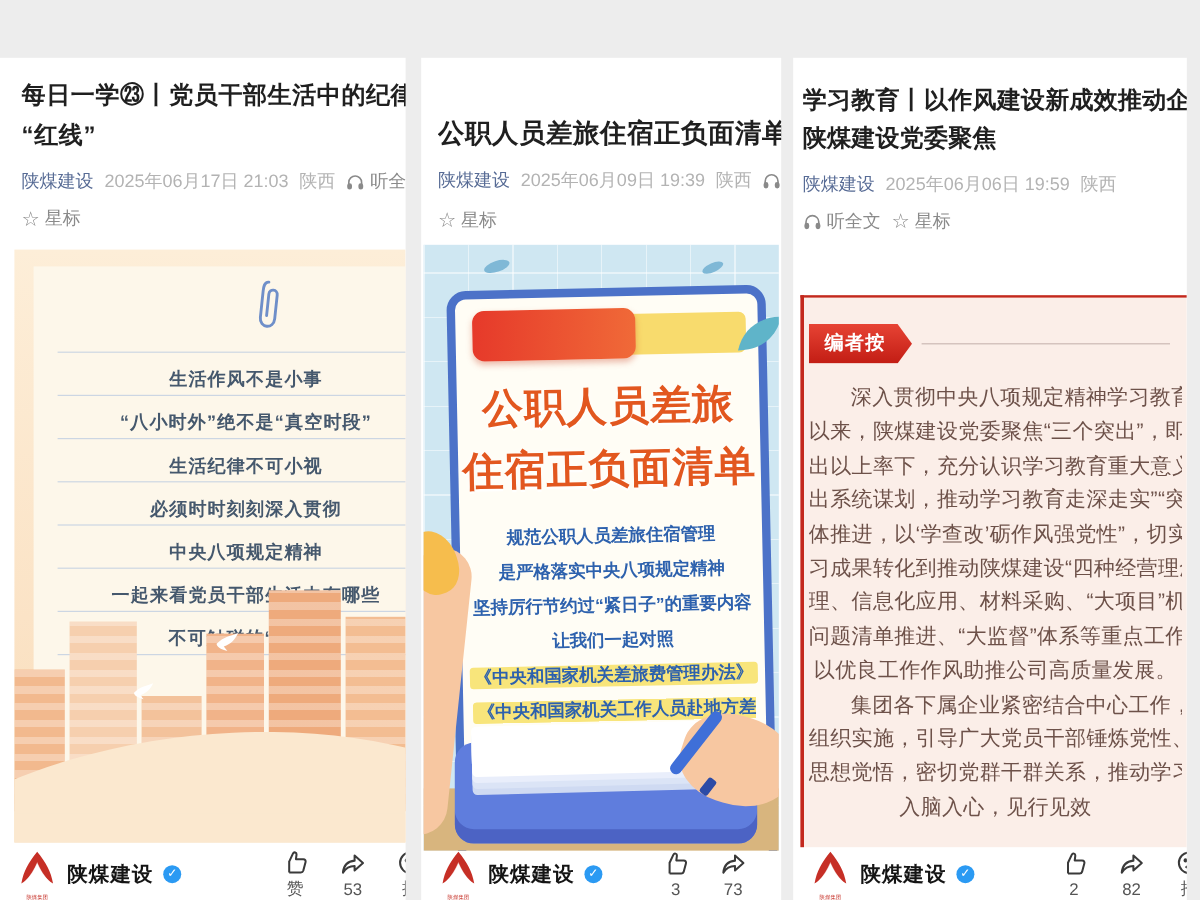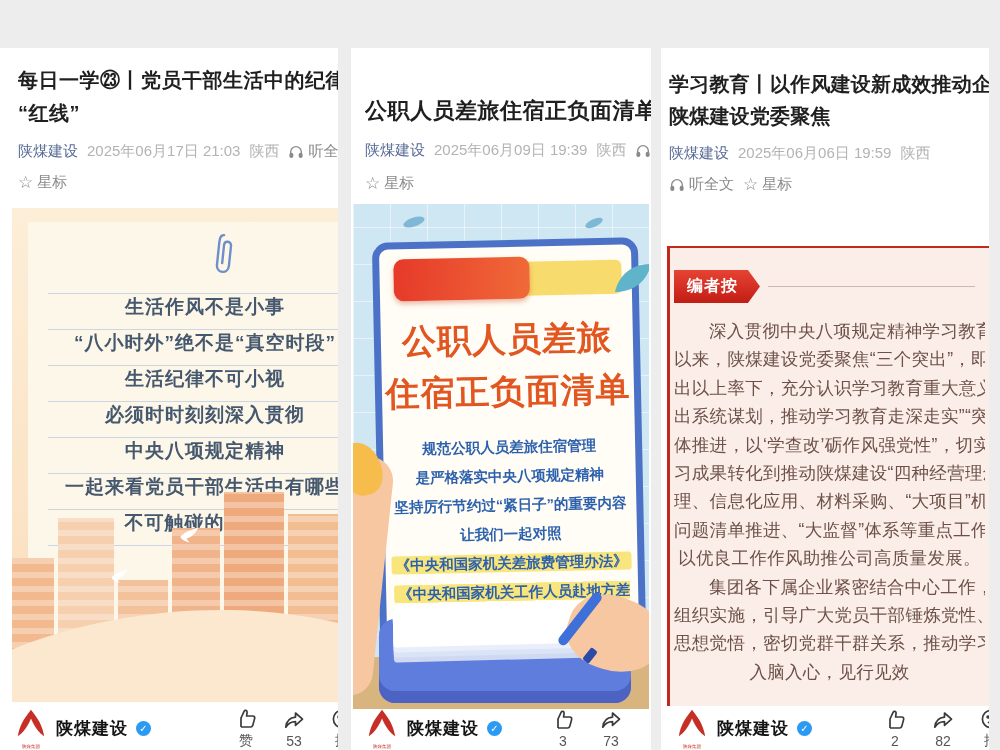--- a/index.html
+++ b/index.html
@@ -26,22 +26,22 @@
   .iconbtn svg{display:block;}
   .star-row{margin-top:9px;}
   .star-glyph{font-size:17px;line-height:1;color:#8a8a8a;}
 
   
   .poster1{position:absolute;left:12px;right:0;top:160px;height:494px;
     background:linear-gradient(180deg,#fdeed8 0%,#fbe3c6 62%,#f8dcb8 100%);overflow:hidden;}
   .card1{position:absolute;left:16px;right:-20px;top:14px;bottom:0;background:#fdf7ea;}
   .clip1{position:absolute;left:198px;top:24px;}
   .rules{position:absolute;left:36px;right:-24px;top:85px;border-top:1.6px solid #ccd6e3;}
-  .rule-row{height:32px;border-bottom:1.6px solid #ccd6e3;display:flex;align-items:flex-start;
-    justify-content:center;padding-bottom:3px;font-size:19px;font-weight:600;color:#45586d;letter-spacing:1px;white-space:nowrap;}
+  .rule-row{height:32px;border-bottom:1.6px solid #ccd6e3;display:flex;align-items:flex-end;
+    justify-content:center;padding-bottom:3px;font-size:15px;font-weight:600;color:#45586d;letter-spacing:1px;white-space:nowrap;}
   .city{position:absolute;left:0;right:0;bottom:0;height:200px;}
   .bld{position:absolute;bottom:26px;background-image:repeating-linear-gradient(0deg,rgba(255,255,255,.3) 0 6px,transparent 6px 14px);}
   .b1{left:0;width:42px;height:118px;background-color:#f2b98e;}
   .b2{left:46px;width:56px;height:158px;background-color:#f6cfae;}
   .b3{left:106px;width:50px;height:96px;background-color:#f3c29b;}
   .b4{left:160px;width:48px;height:148px;background-color:#f1b389;}
   .b5{left:212px;width:60px;height:184px;background-color:#eeaa7c;}
   .b6{left:276px;width:70px;height:162px;background-color:#f3bd92;}
   .wave{position:absolute;left:-180px;bottom:-330px;width:700px;height:420px;background:#fbe8cf;
     border-radius:50%;transform:rotate(-6deg);}

